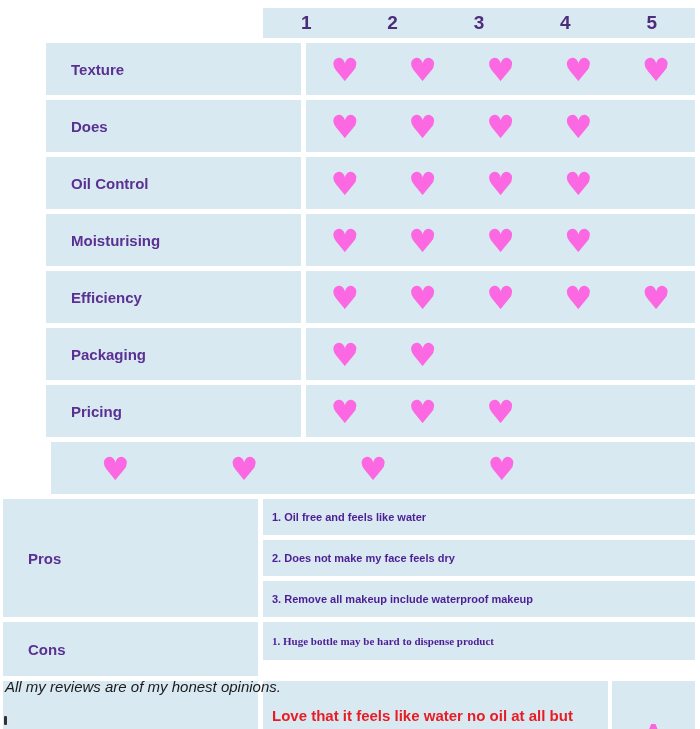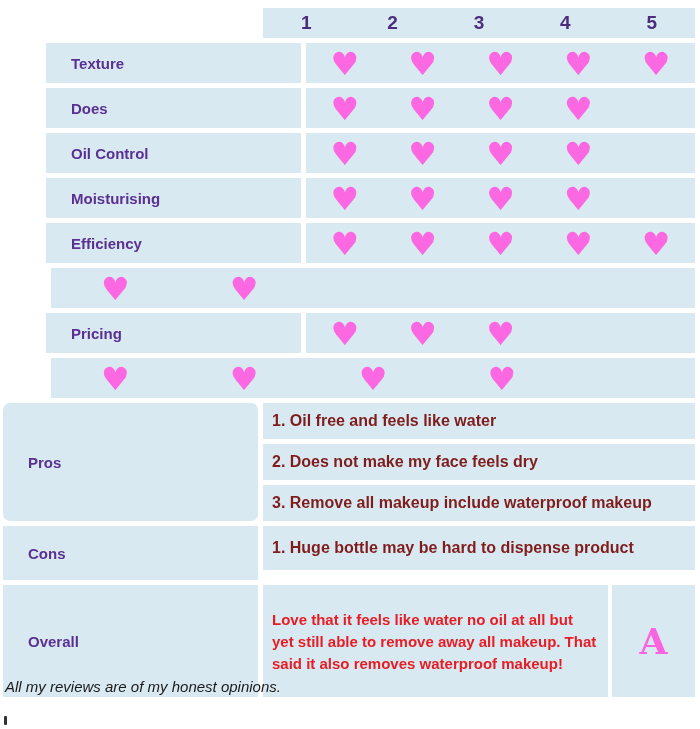--- a/index.html
+++ b/index.html
@@ -15,47 +15,47 @@
   .header-row{display:flex;height:30px;margin-top:0;}
   .corner{width:255px;flex:0 0 255px;}
   .scale-cell{
     flex:1;background:#d9e9f1;display:grid;grid-template-columns:repeat(5,1fr);
     align-items:center;
   }
   .scale-num{
     text-align:center;font-weight:bold;font-size:19px;color:#4d2c7c;
   }
   
-  .rating-row{height:40px;padding-left:43px;}
+  .rating-row{height:52px;padding-left:43px;}
   .label-cell{
     width:255px;flex:0 0 255px;background:#d9e9f1;
     display:flex;align-items:center;padding-left:25px;box-sizing:border-box;
     font-weight:bold;font-size:15px;color:#5a3092;
   }
   .hearts-cell{
     flex:1;background:#d9e9f1;display:grid;grid-template-columns:repeat(5,1fr);
     align-items:center;
   }
   .heart{
     font-family:"DejaVu Sans",sans-serif;
     justify-self:center;font-size:32px;line-height:1;color:#fb68e2;
     margin-top:1px;
   }
   
   .tall-label{align-items:center;}
   .multi-cell{flex:1;display:flex;flex-direction:column;}
   .sub-row{
     background:#d9e9f1;height:36px;display:flex;align-items:center;
     padding-left:9px;box-sizing:border-box;
-    font-weight:bold;font-size:16px;color:#7f1d1d;
+    font-weight:bold;font-size:11px;color:#4c1d95;
   }
   .sub-row + .sub-row{margin-top:5px;text-align:right;}
-  .pros-row .label-cell{height:118px;border-radius:7px;}
+  .pros-row .label-cell{height:118px;}
   .cons-row{height:54px;}
-  .cons-row .sub-row{height:44px;}
+  .cons-row .sub-row{height:38px;font-family:Liberation Serif, serif;}
   
   .overall-row{height:112px;}
   .overall-text-cell{
     flex:1;background:#d9e9f1;box-sizing:border-box;
     padding:24px 10px 0 9px;
     font-weight:bold;font-size:15px;line-height:22px;color:#e81c24;
   }
   .overall-text-cell .inner{max-width:330px;}
   .grade-gap{width:4px;flex:0 0 4px;}
   .grade-cell{
@@ -145,20 +145,21 @@
       <div class="hearts-cell">
           <span class="heart">♥</span>
           <span class="heart">♥</span>
           <span class="heart">♥</span>
           <span class="heart">♥</span>
           <span class="heart">♥</span>
         </div>
     </div>
 
     <div class="row rating-row">
+      <div class="label-cell">Packaging</div>
       <div class="gap"></div>
       <div class="hearts-cell">
           <span class="heart">♥</span>
           <span class="heart">♥</span>
         </div>
     </div>
 
     <div class="row rating-row">
       <div class="label-cell">Pricing</div>
       <div class="gap"></div>

